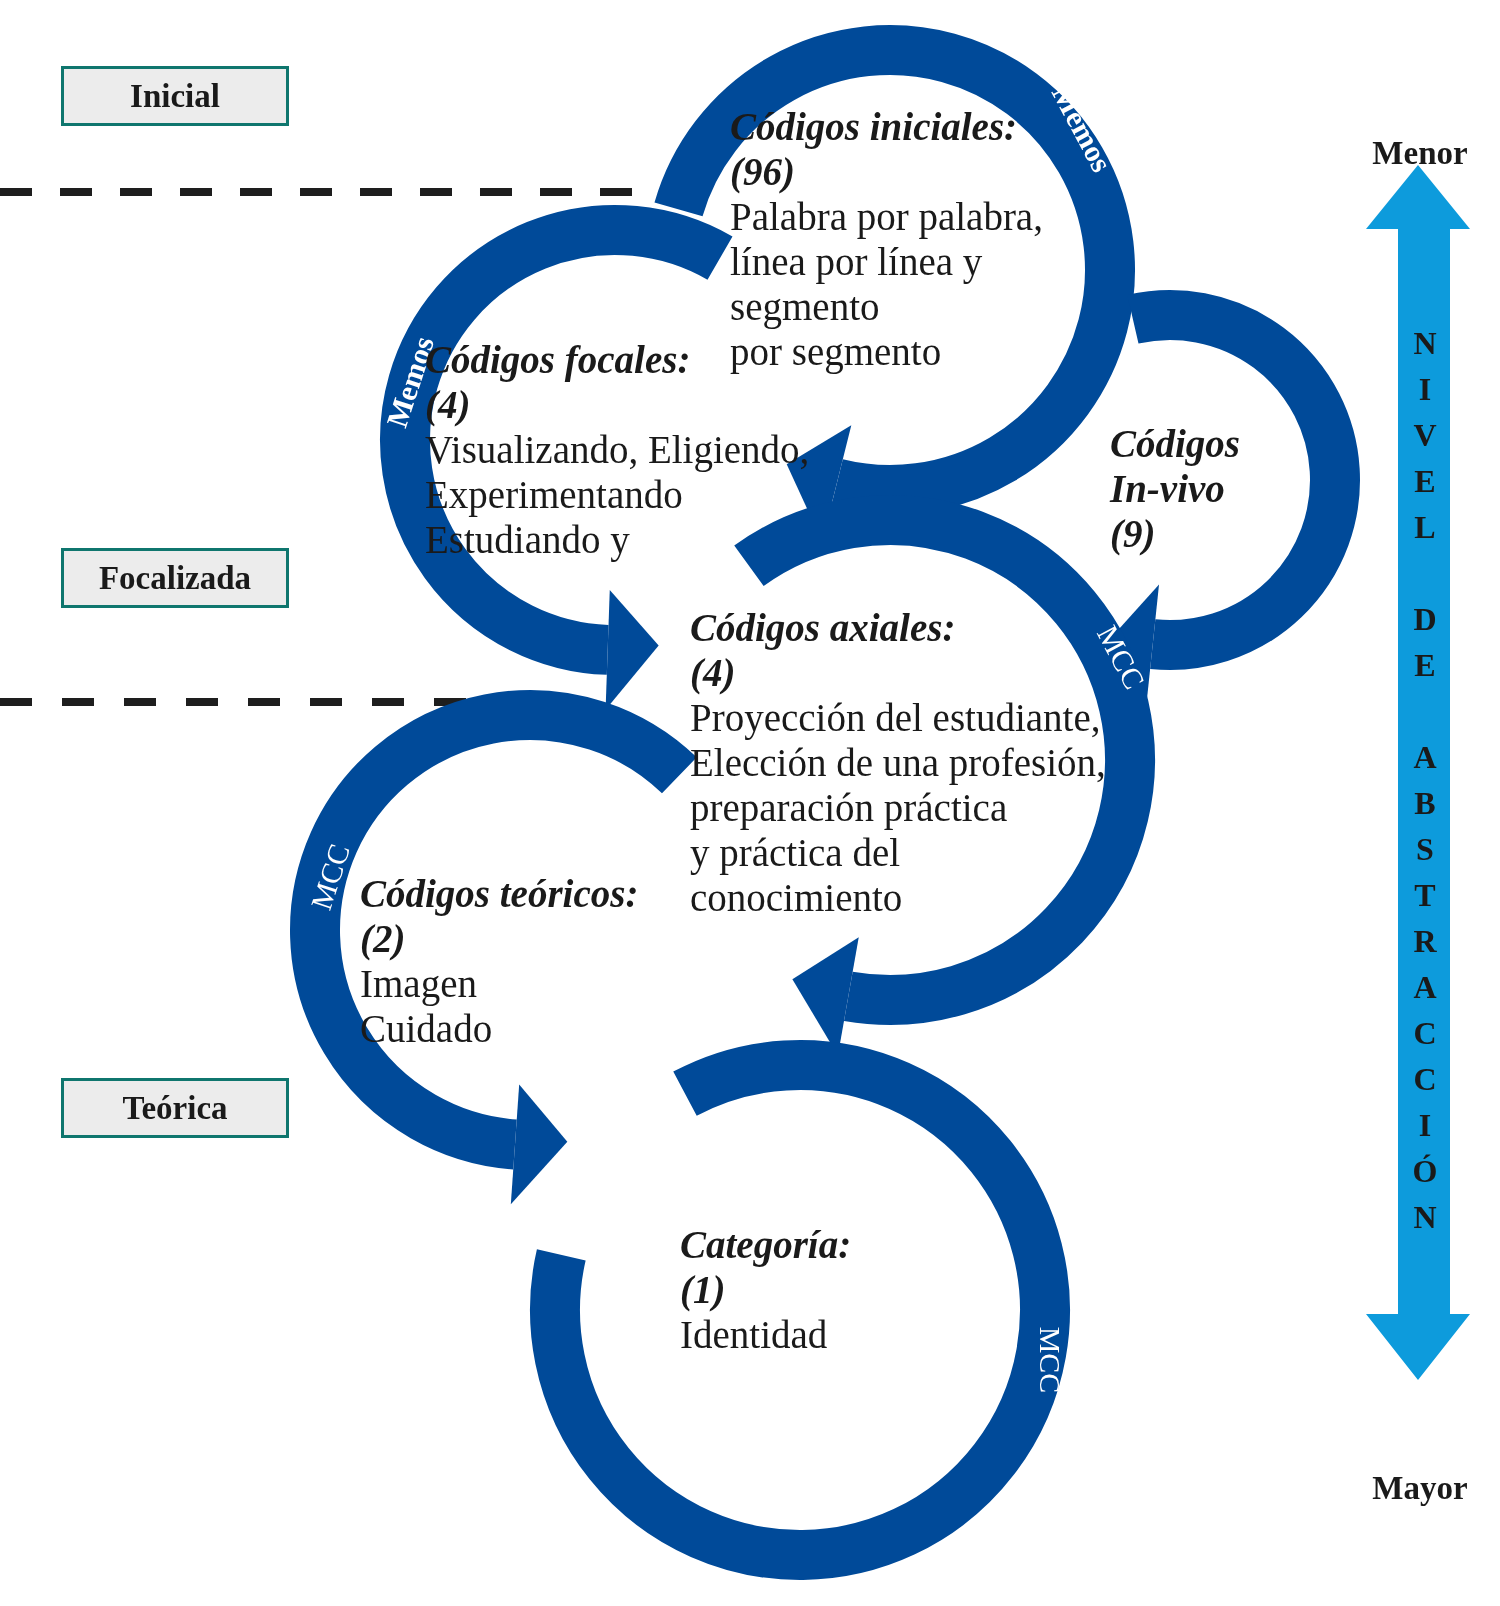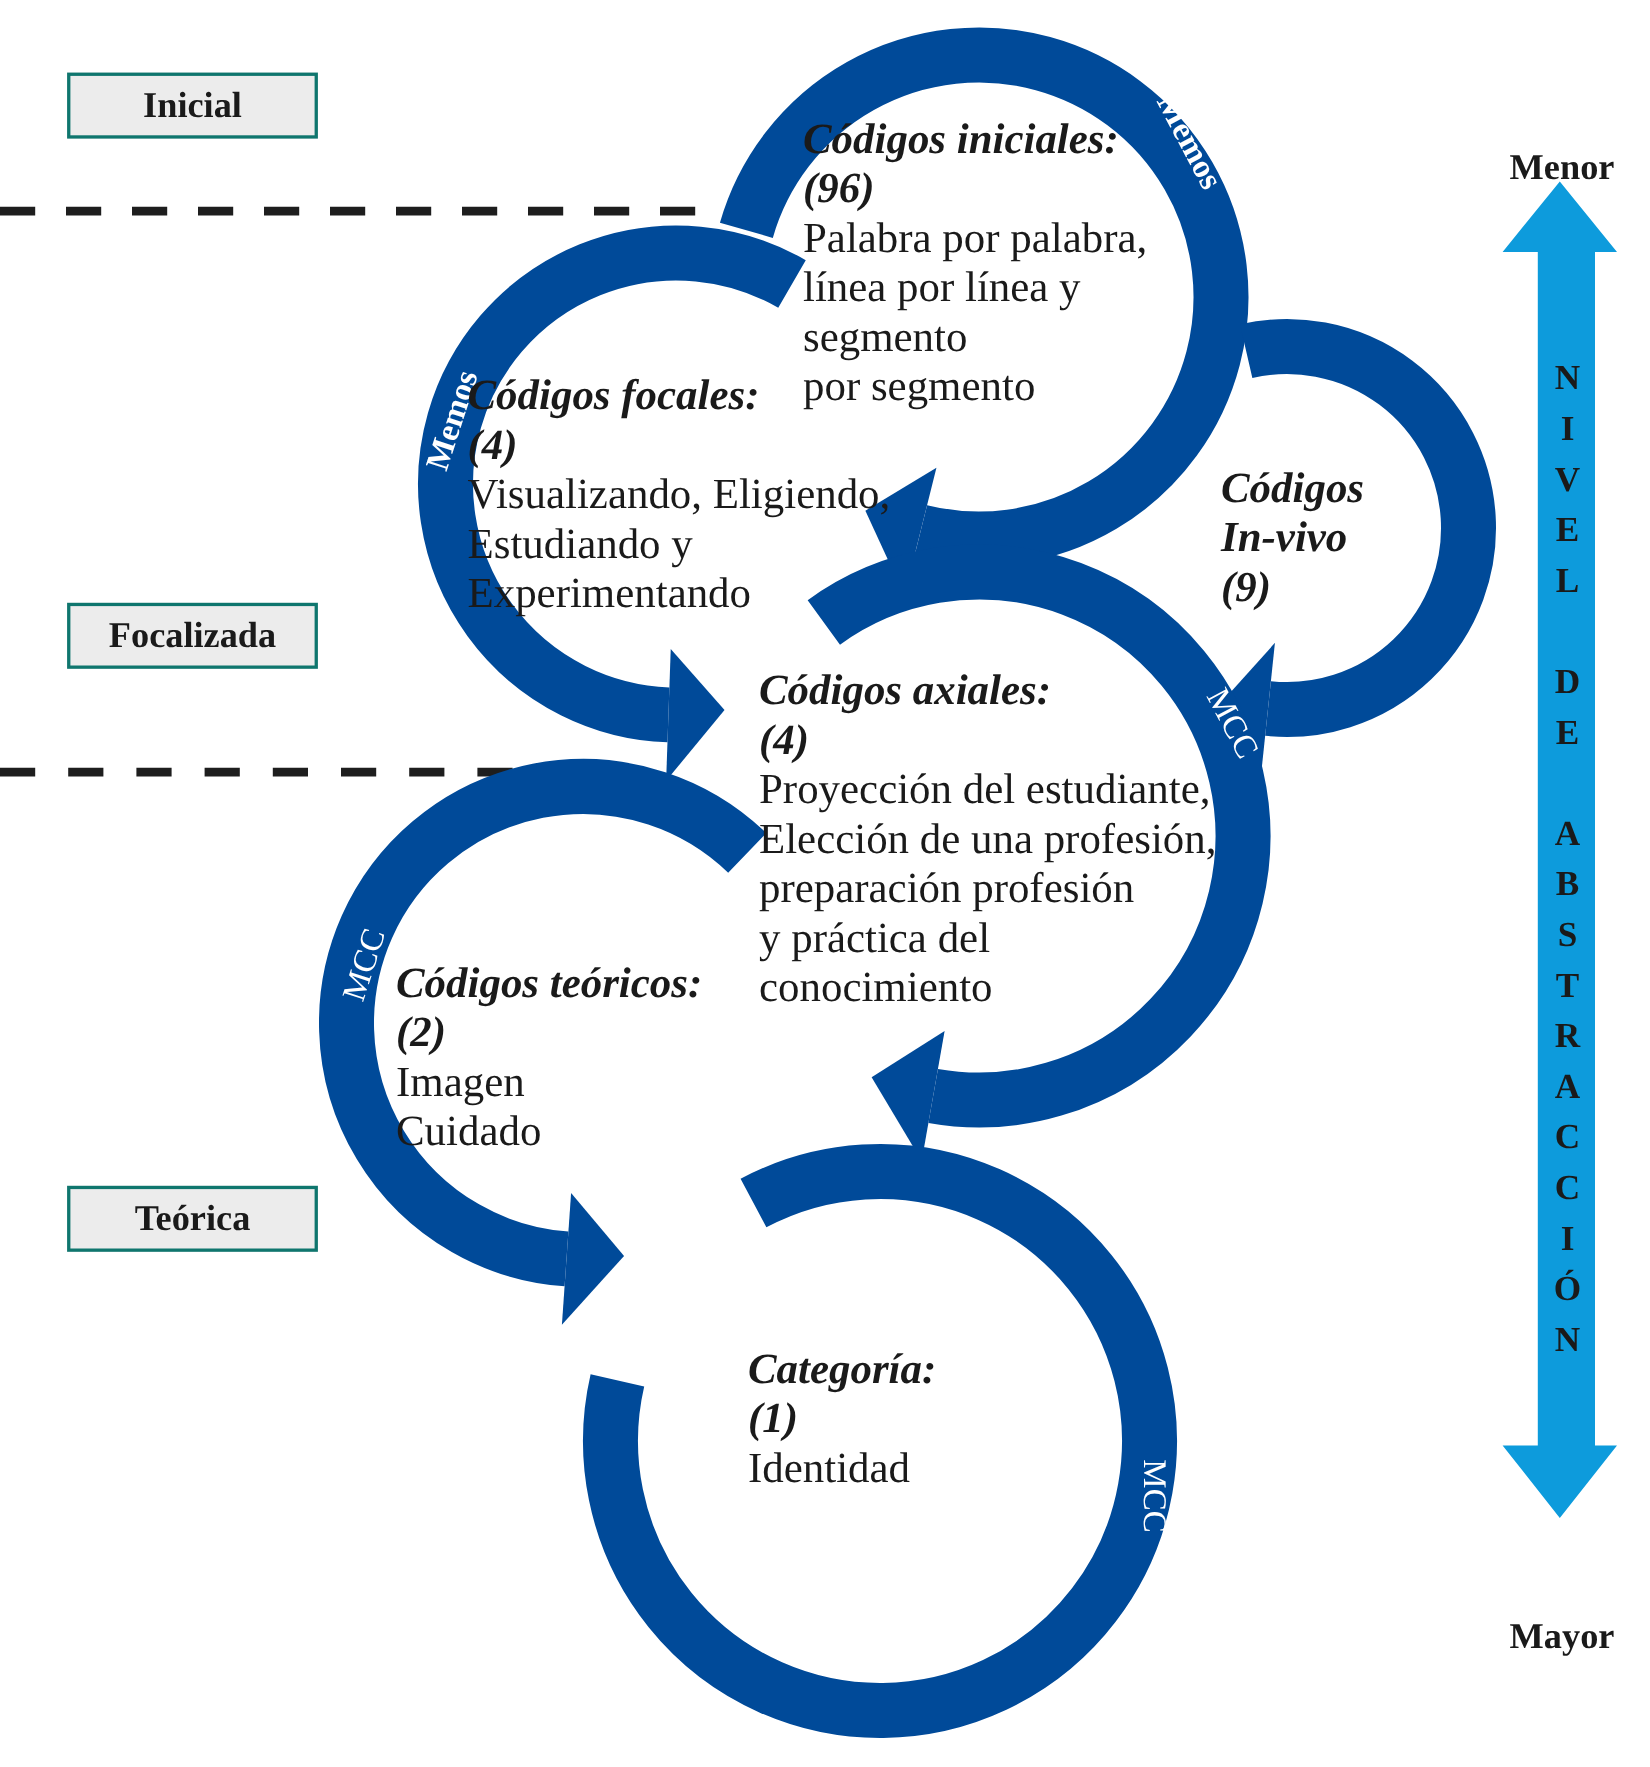--- a/index.html
+++ b/index.html
@@ -66,36 +66,36 @@
   <div>Palabra por palabra,</div>
   <div>línea por línea y</div>
   <div>segmento</div>
   <div>por segmento</div>
 </div>
 
 <div class="block" style="left:425px; top:337px; width:400px;">
   <div class="title">Códigos focales:</div>
   <div class="count">(4)</div>
   <div>Visualizando, Eligiendo,</div>
+  <div>Experimentando</div>
   <div>Estudiando y</div>
-  <div>Experimentando</div>
 </div>
 
 <div class="block" style="left:1110px; top:421px; width:200px;">
   <div class="title">Códigos</div>
   <div class="title">In-vivo</div>
   <div class="count">(9)</div>
 </div>
 
 <div class="block" style="left:690px; top:605px; width:420px;">
   <div class="title">Códigos axiales:</div>
   <div class="count">(4)</div>
   <div>Proyección del estudiante,</div>
   <div>Elección de una profesión,</div>
-  <div>preparación profesión</div>
+  <div>preparación práctica</div>
   <div>y práctica del</div>
   <div>conocimiento</div>
 </div>
 
 <div class="block" style="left:360px; top:871px; width:320px;">
   <div class="title">Códigos teóricos:</div>
   <div class="count">(2)</div>
   <div>Imagen</div>
   <div>Cuidado</div>
 </div>

